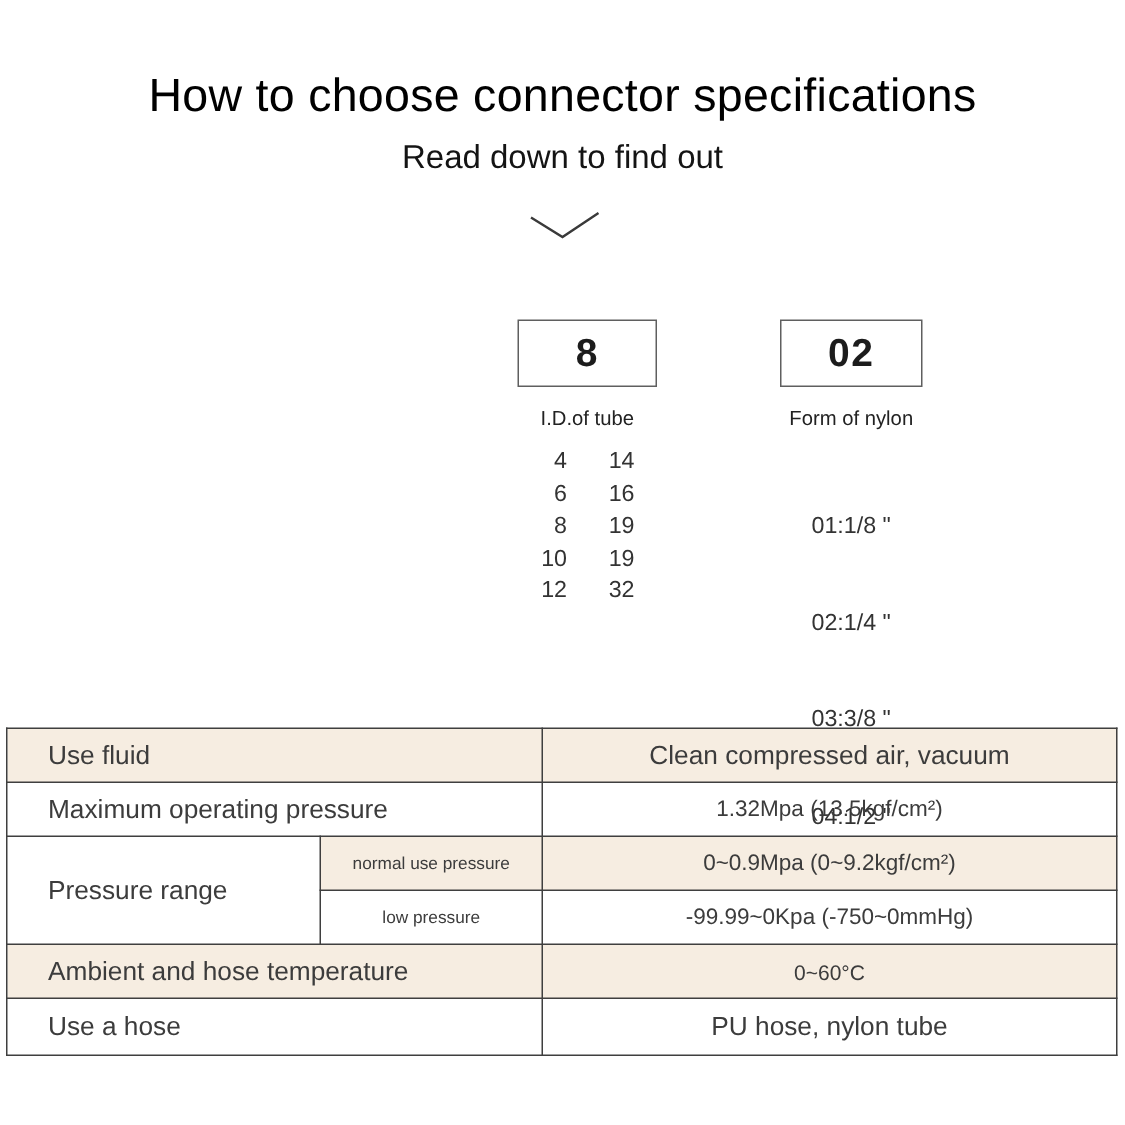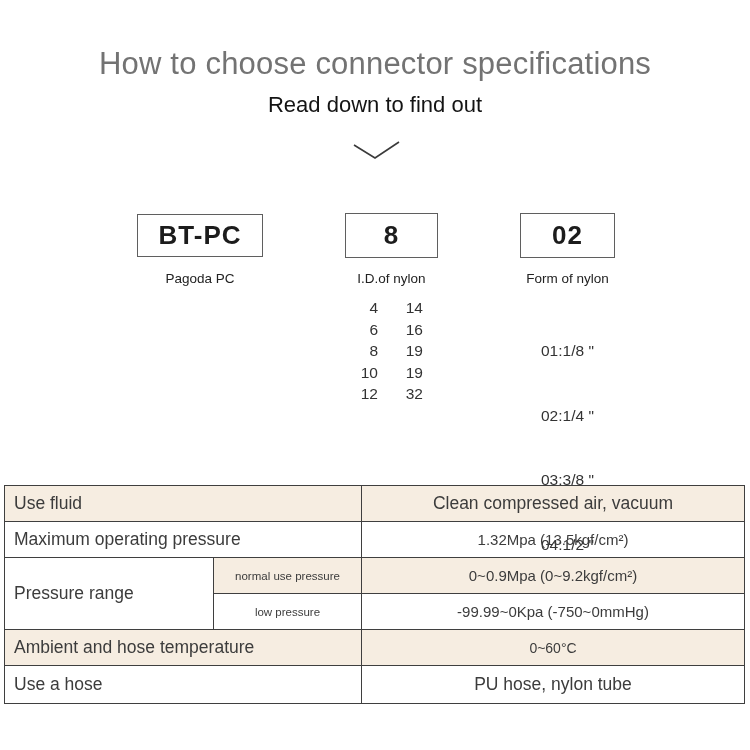--- a/index.html
+++ b/index.html
@@ -14,21 +14,21 @@
     overflow: hidden;
   }
 
   
   .page-title {
     position: absolute;
     top: 46px; left: 0; right: 0;
     text-align: center;
     font-size: 31px;
     font-weight: 400;
-    color: #737373;
+    color: #000000;
     letter-spacing: 0.2px;
   }
   .page-subtitle {
     position: absolute;
     top: 92px; left: 0; right: 0;
     text-align: center;
     font-size: 22px;
     font-weight: 400;
     color: #141414;
   }
@@ -96,21 +96,21 @@
   .spec-table td {
     border: 1px solid #3f3f3f;
     vertical-align: middle;
     color: #3c3c3c;
   }
   .spec-table tr { height: 36px; }
   .spec-table tr:last-child { height: 38px; }
   .beige { background: #f6ede1; }
   .lbl {
     text-align: left;
-    padding-left: 9px;
+    padding-left: 27px;
     font-size: 17.5px;
   }
   .val { text-align: center; }
   .val-lg { font-size: 17.5px; }
   .val-md { font-size: 15px; }
   .val-sm { font-size: 14px; }
   .sublbl {
     text-align: center;
     font-size: 11.5px;
     color: #444444;
@@ -120,32 +120,28 @@
 <body>
 
 <div class="canvas">
 
   <div class="page-title">How to choose connector specifications</div>
   <div class="page-subtitle">Read down to find out</div>
   <svg class="chevron" width="50" height="26" viewBox="0 0 50 26">
     <polyline points="3,6 24,19 48,3" fill="none" stroke="#3a3a3a" stroke-width="1.6"></polyline>
   </svg>
 
-  <div class="code-box box-1">
-    <span>BT-PC</span>
-  </div>
   <div class="code-box box-2">
     <span>8</span>
   </div>
   <div class="code-box box-3">
     <span>02</span>
   </div>
 
-  <div class="box-label box-label-1">Pagoda PC</div>
-  <div class="box-label box-label-2">I.D.of nylon</div>
+  <div class="box-label box-label-2">I.D.of tube</div>
   <div class="box-label box-label-3">Form of nylon</div>
 
   <div class="tube-list">
     <div class="tube-row">
       <span class="c1">4</span><span class="c2">14</span>
     </div>
     <div class="tube-row">
       <span class="c1">6</span><span class="c2">16</span>
     </div>
     <div class="tube-row">

